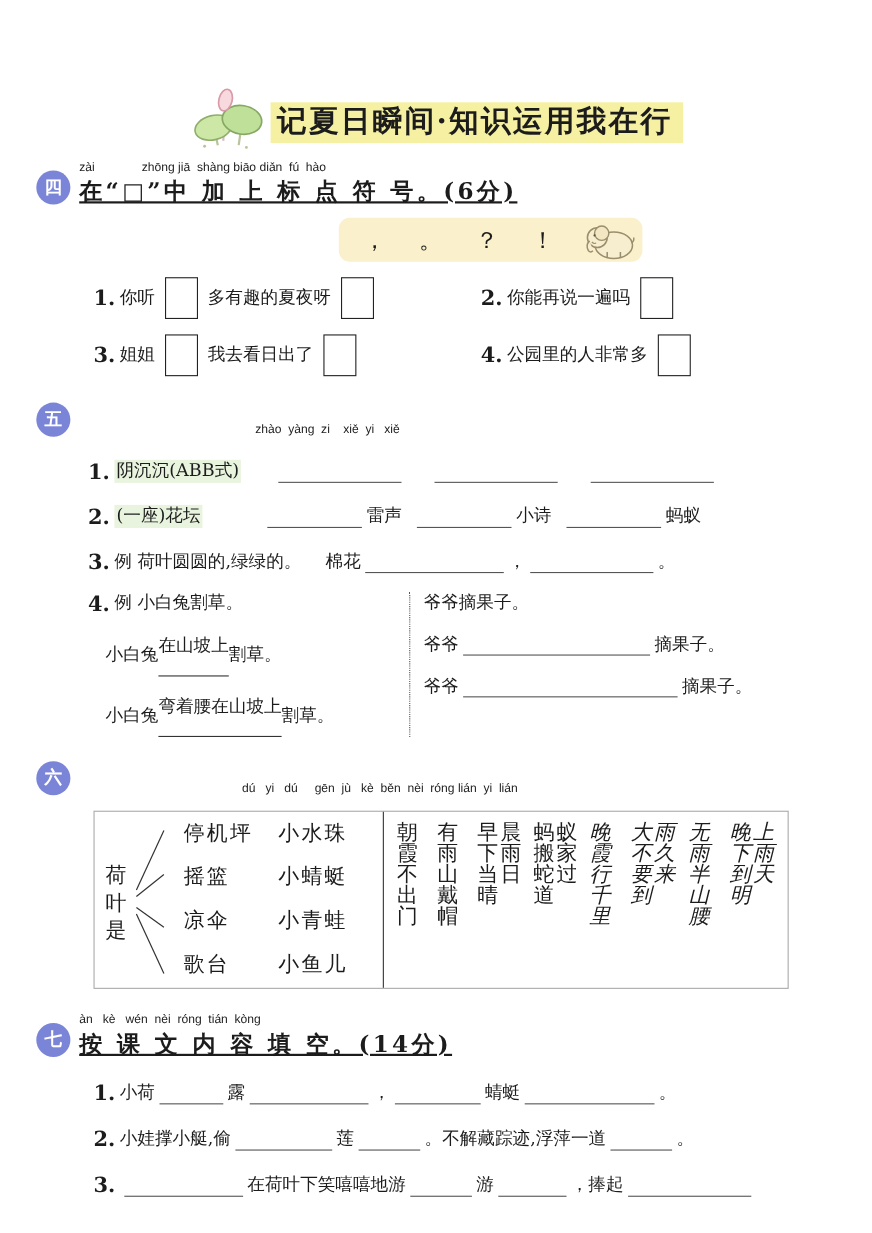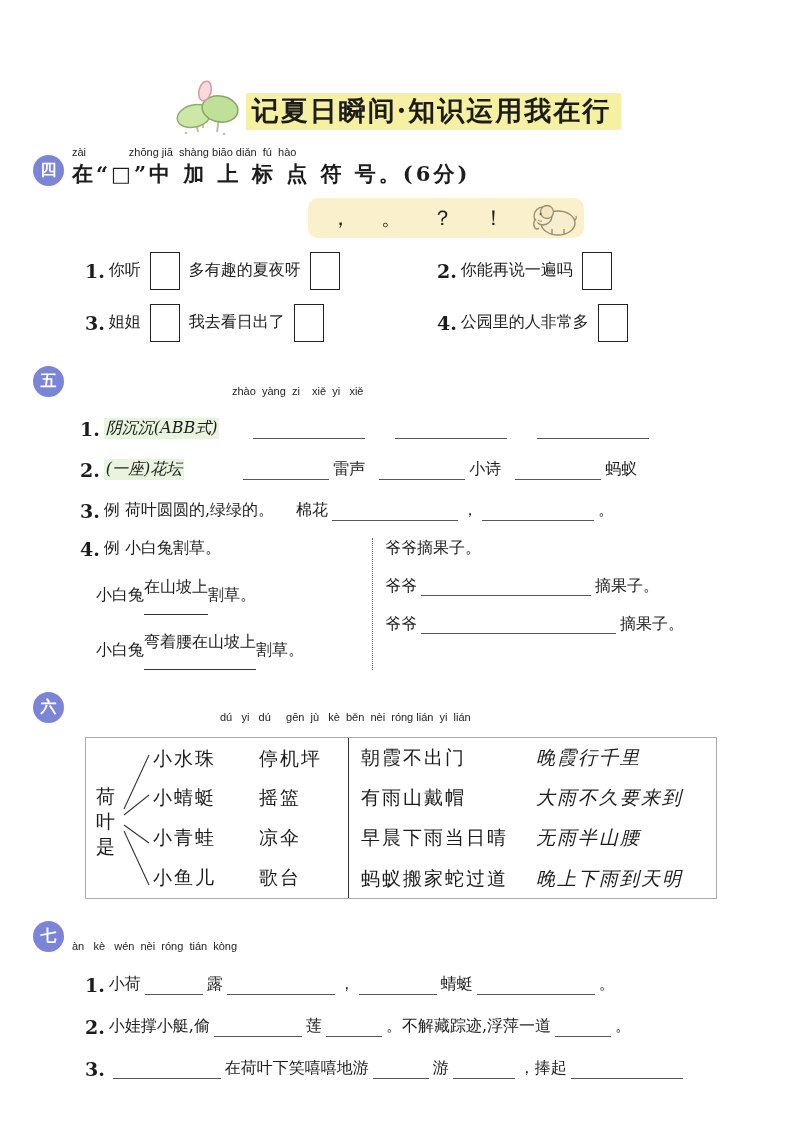--- a/index.html
+++ b/index.html
@@ -22,40 +22,40 @@
   .badge {
     flex:0 0 auto; width:31px; height:31px; border-radius:50%;
     background:#7b85d8; color:#ffffff; font-size:16px; font-weight:bold;
     display:flex; align-items:center; justify-content:center; margin-bottom:2px;
   }
   .hdr-main { margin-left:8px; }
   .pinyin {
     font-family:"Liberation Sans","DejaVu Sans",sans-serif;
     font-size:11px; color:#222; white-space:pre; line-height:1.25;
   }
-  .hdr-line { display:flex; align-items:center; }
+  .hdr-line { display:flex; align-items:center;text-decoration:underline; }
   .red-tag { color:#e0342b; font-weight:bold; font-size:21px; letter-spacing:1px; }
   .heading { font-size:21px; font-weight:600; letter-spacing:3px; white-space:pre; }
   
   .strip-row { margin:10px 0 0 308px; }
   .punct-strip {
     display:inline-flex; align-items:center; background:#faf0cb;
     border-radius:10px; padding:3px 6px 3px 22px; height:40px; position:relative;
   }
   .punct-mark { font-size:21px; margin-right:30px; }
   .elephant-icon { width:48px; height:38px; margin-left:-4px; }
   
   .q-area { margin-left:85px; margin-right:40px; }
   .q-row { display:flex; align-items:center; margin-top:14px; }
   .q-col1 { width:352px; display:flex; align-items:center; }
   .q-col2 { display:flex; align-items:center; }
   .q-num { font-weight:bold; font-size:19px; margin-right:4px; }
   .seg-line { display:inline-flex; align-items:center; flex-wrap:wrap; font-size:16px; }
   .seg-t { white-space:pre; }
-  .seg-hl { background:#e9f4df; padding:0 2px; white-space:pre;font-style:italic; }
+  .seg-hl { background:#e9f4df; padding:0 2px; white-space:pre; }
   .seg-u { border-bottom:1.6px solid #333; padding-bottom:16px; white-space:pre; }
   .punct-box {
     display:inline-block; width:30px; height:38px;
     border:1.6px solid #222; margin:0 9px; background:#fff;
   }
   .blank { display:inline-block; border-bottom:1.6px solid #555; height:20px; margin:0 4px; }
   
   .s5-item { display:flex; align-items:center; margin-top:19px; margin-left:80px; font-size:19px; }
   .s5-cols { display:flex; margin-top:16px; margin-left:80px; }
   .s5-left { width:292px; }
@@ -69,21 +69,21 @@
     border:1px solid #aaa; display:flex; align-items:stretch;
   }
   .mb-left { display:flex; align-items:center; padding-left:10px; width:262px; position:relative; }
   .mb-stem { width:23px; font-size:19px; line-height:1.32; word-break:break-all; margin-top:8px; }
   .mb-lines { margin:0 2px; }
   .mb-col { display:flex; flex-direction:column; justify-content:space-between; height:142px; padding:2px 0; }
   .mb-col1 { width:92px; }
   .mb-col2 { width:86px; margin-left:14px; }
   .mb-item { font-size:19px; line-height:1; letter-spacing:2px; }
   .mb-right { border-left:1.3px solid #333; flex:1; display:flex; padding:10px 0 10px 12px; }
-  .mb-rcol { display:flex; flex-direction:column; justify-content:space-between; }
+  .mb-rcol { display:flex; flex-direction:row; justify-content:space-between; }
   .mb-rcol1 { width:175px; }
   .mb-rcol2 { flex:1;font-style:italic; }
   
   .s7-q { display:flex; align-items:center; margin-top:20px; margin-left:85px; font-size:19px; }
   .mt-title-gap { margin-top:16px; }
 </style>
 </head>
 <body>
 
 <div class="page">
@@ -273,31 +273,31 @@
 
   <div class="match-box">
     <div class="mb-left">
       <div class="mb-stem">荷叶是</div>
       <svg class="mb-lines" width="30" height="150" viewBox="0 0 30 150">
         <line x1="3" y1="66" x2="28" y2="12" stroke="#333" stroke-width="1.1"></line>
         <line x1="3" y1="72" x2="28" y2="52" stroke="#333" stroke-width="1.1"></line>
         <line x1="3" y1="82" x2="28" y2="100" stroke="#333" stroke-width="1.1"></line>
         <line x1="3" y1="88" x2="28" y2="142" stroke="#333" stroke-width="1.1"></line>
       </svg>
+      <div class="mb-col mb-col2">
+        <span class="mb-item">停机坪</span>
+        <span class="mb-item">摇篮</span>
+        <span class="mb-item">凉伞</span>
+        <span class="mb-item">歌台</span>
+      </div>
       <div class="mb-col mb-col1">
         <span class="mb-item">小水珠</span>
         <span class="mb-item">小蜻蜓</span>
         <span class="mb-item">小青蛙</span>
         <span class="mb-item">小鱼儿</span>
-      </div>
-      <div class="mb-col mb-col2">
-        <span class="mb-item">停机坪</span>
-        <span class="mb-item">摇篮</span>
-        <span class="mb-item">凉伞</span>
-        <span class="mb-item">歌台</span>
       </div>
     </div>
     <div class="mb-right">
       <div class="mb-rcol mb-rcol1">
         <span class="mb-item">朝霞不出门</span>
         <span class="mb-item">有雨山戴帽</span>
         <span class="mb-item">早晨下雨当日晴</span>
         <span class="mb-item">蚂蚁搬家蛇过道</span>
       </div>
       <div class="mb-rcol mb-rcol2">
@@ -306,20 +306,23 @@
         <span class="mb-item">无雨半山腰</span>
         <span class="mb-item">晚上下雨到天明</span>
       </div>
     </div>
   </div>
 
   <div class="sec-header" style="margin-top:22px;">
     <div class="badge">七</div>
     <div class="hdr-main">
       <div class="pinyin">àn   kè   wén  nèi  róng  tián  kòng</div>
+      <div class="hdr-line">
+        <span class="heading">按 课 文 内 容 填 空。(14分)</span>
+      </div>
     </div>
   </div>
 
   <div class="s7-q">
     <span class="q-num">1.</span>
     <span class="seg-line">
         <span class="seg-t">小荷</span>
         <span class="blank" style="width: 58px;"></span>
         <span class="seg-t">露</span>
         <span class="blank" style="width: 108px;"></span>

